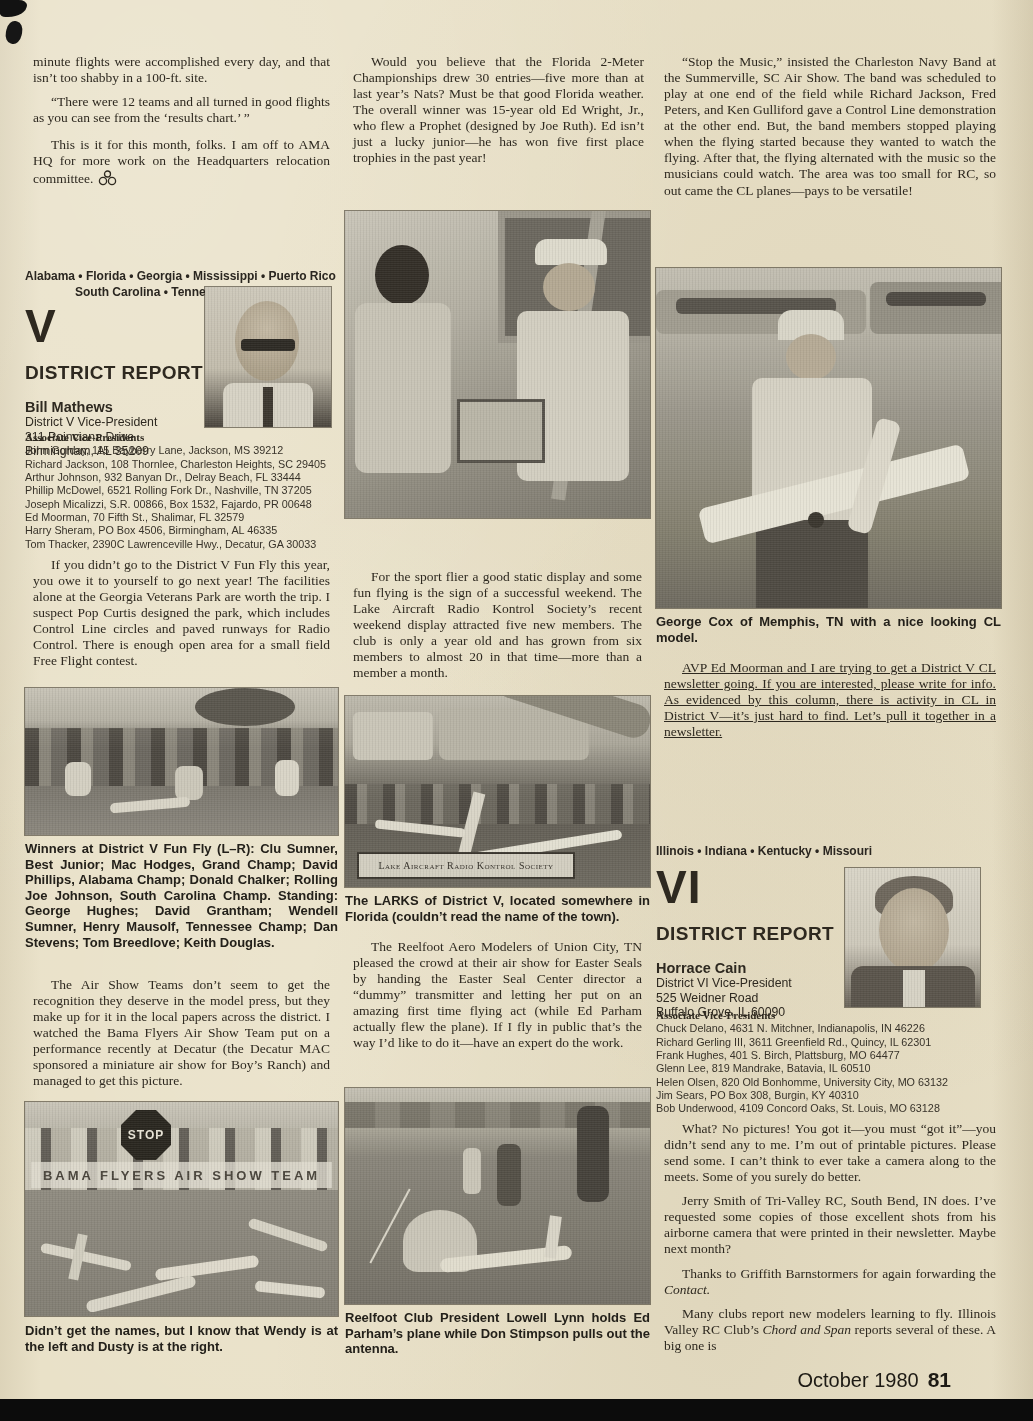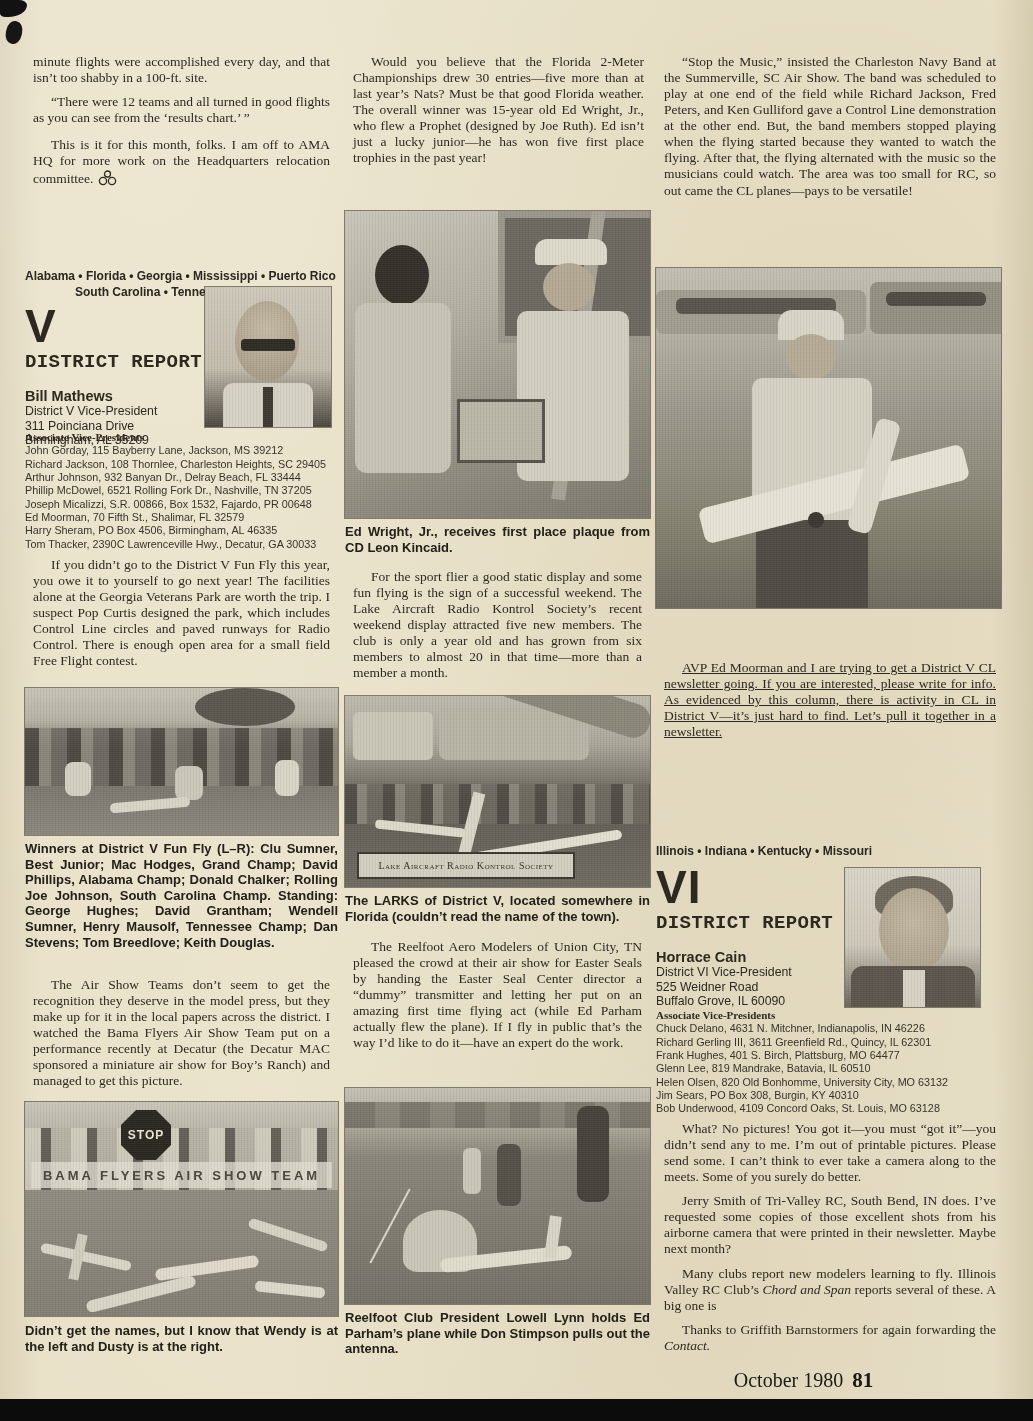--- a/index.html
+++ b/index.html
@@ -21,42 +21,42 @@
   .body-text p { margin:8px; }
   .ind { text-indent:18px; }
   .gap { margin-top:11px !important; }
   .caption {
     font-family:"Liberation Sans", sans-serif; font-weight:bold;
     font-size:13px; line-height:1.2; text-align:justify; color:#23201a;
   }
   .states { font-family:"Liberation Sans", sans-serif; font-weight:bold; font-size:12px; line-height:1.35; color:#2a2620; }
   .states .l2 { padding-left:50px; }
   .numeral { font-family:"Liberation Sans", sans-serif; font-weight:900; font-size:46px; line-height:0.92; letter-spacing:1px; }
-  .report-title { font-family:Liberation Mono, monospace; font-weight:bold; font-size:19px; letter-spacing:0.4px; margin-top:3px; }
+  .report-title { font-family:Liberation Sans, sans-serif; font-weight:bold; font-size:19px; letter-spacing:0.4px; margin-top:14px; }
   .officer { margin-top:15px; }
   .officer-name { font-family:"Liberation Sans", sans-serif; font-weight:bold; font-size:14.5px; line-height:1.15; }
   .officer-line { font-family:"Liberation Sans", sans-serif; font-size:12.3px; line-height:1.18; }
   .avp-label { font-family:Liberation Serif, serif; font-weight:bold; font-size:11px; line-height:1.3; }
   .avp-item { font-family:"Liberation Sans", sans-serif; font-size:10.8px; line-height:1.235; color:#38332a; }
   .photo {
     position:absolute; overflow:hidden; outline:1px solid rgba(45,40,30,0.55);
   }
   .photo::after {
     content:""; position:absolute; inset:0; pointer-events:none;
     background:
       repeating-linear-gradient(90deg, rgba(0,0,0,0.05) 0 1px, transparent 1px 3px),
       repeating-linear-gradient(0deg, rgba(255,255,255,0.05) 0 1px, transparent 1px 2px);
   }
   .sh { position:absolute; }
   .photo-sign {
     position:absolute; display:flex; align-items:center; justify-content:center;
     font-family:"Liberation Serif", serif;
   }
   .italic { font-style:italic; }
-  .footer { font-family:Liberation Serif, serif; font-size:20px; color:#1d1a14; text-align:center; }
+  .footer { font-family:Liberation Sans, sans-serif; font-size:20px; color:#1d1a14; text-align:right; }
   .footer .pagenum { font-weight:bold; font-size:21px; margin-left:9px; }
   .bottom-bar { position:absolute; left:0; top:1399px; width:1033px; height:22px; background:#0c0c0c; }
   .corner-mark-a { position:absolute; left:0; top:0; width:27px; height:17px; background:#121212; border-radius:0 30% 70% 20%; }
   .corner-mark-b { position:absolute; left:6px; top:21px; width:16px; height:23px; background:#161616; border-radius:45%; transform:rotate(12deg); }
   .doodle { display:inline-block; vertical-align:-3px; margin-left:4px; }
 </style>
 </head>
 <body>
 
 <div class="page">
@@ -156,23 +156,20 @@
     <div class="sh" style="right:-12px; top:0; width:150px; height:118px; background:#6b675e; border:7px solid #9a968a;"></div>
     <div class="sh" style="right:64px; top:-10px; width:14px; height:300px; background:#a5a195; transform:rotate(8deg);"></div>
     <div class="sh" style="left:30px; top:34px; width:54px; height:60px; background:#332e27; border-radius:50%;"></div>
     <div class="sh" style="left:10px; top:92px; width:96px; height:170px; background:#c7c3b5; border-radius:12px;"></div>
     <div class="sh" style="left:190px; top:28px; width:72px; height:26px; background:#dddacc; border-radius:12px 12px 4px 4px;"></div>
     <div class="sh" style="left:198px; top:52px; width:52px; height:48px; background:#b3a892; border-radius:50%;"></div>
     <div class="sh" style="left:172px; top:100px; width:112px; height:170px; background:#d2cec0; border-radius:10px;"></div>
     <div class="sh" style="left:112px; top:188px; width:82px; height:58px; background:#b9b5a7; border:3px solid #56524a;"></div>
   </div>
 
-  <div class="blk caption" style="left:345px; top:524px; width:305px;">
-    <span>Ed Wright, Jr., receives first place plaque from CD Leon Kincaid.</span>
-  </div>
 
   <div class="blk body-text" style="left:345px; top:561px; width:305px;">
     <p class="ind"><span>For the sport flier a good static display and some fun flying is the sign of a successful weekend. The Lake Aircraft Radio Kontrol Society’s recent weekend display attracted five new members. The club is only a year old and has grown from six members to almost 20 in that time—more than a member a month.</span></p>
   </div>
 
   <div class="photo" style="left:345px; top:696px; width:305px; height:191px; background:linear-gradient(180deg,#bdb9ac 0%,#aaa699 25%,#5f5b52 55%,#6e6a60 100%);">
     <div class="sh" style="left:8px; top:16px; width:80px; height:48px; background:#c9c5b7; border-radius:6px;"></div>
     <div class="sh" style="left:94px; top:12px; width:150px; height:52px; background:#b7b3a5; border-radius:8px;"></div>
     <div class="sh" style="left:148px; top:-12px; width:160px; height:34px; background:#8a8678; border-radius:16px; transform:rotate(18deg);"></div>
     <div class="sh" style="left:0; top:88px; width:100%; height:40px; background:repeating-linear-gradient(90deg, #4a463f 0 12px, #8f8b7f 12px 22px, #6e6a60 22px 38px); opacity:0.8;"></div>
@@ -218,20 +215,23 @@
     <div class="sh" style="left:230px; top:24px; width:100px; height:14px; background:#4e4a43; border-radius:6px;"></div>
     <div class="sh" style="left:122px; top:42px; width:66px; height:30px; background:#d8d5c7; border-radius:14px 14px 0 0;"></div>
     <div class="sh" style="left:130px; top:66px; width:50px; height:46px; background:#b5aa95; border-radius:50%;"></div>
     <div class="sh" style="left:96px; top:110px; width:120px; height:150px; background:#d5d1c3; border-radius:10px;"></div>
     <div class="sh" style="left:100px; top:252px; width:112px; height:88px; background:#4e4a42;"></div>
     <div class="sh" style="left:42px; top:208px; width:272px; height:36px; background:#e6e3d5; border-radius:8px; transform:rotate(-14deg);"></div>
     <div class="sh" style="left:206px; top:150px; width:24px; height:116px; background:#dcd8ca; border-radius:8px; transform:rotate(16deg);"></div>
     <div class="sh" style="left:152px; top:244px; width:16px; height:16px; background:#3a362e; border-radius:50%;"></div>
   </div>
 
+  <div class="blk caption" style="left:656px; top:614px; width:345px;">
+    <span>George Cox of Memphis, TN with a nice looking CL model.</span>
+  </div>
 
   <div class="blk body-text" style="left:656px; top:652px; width:348px;text-decoration:underline;">
     <p class="ind"><span>AVP Ed Moorman and I are trying to get a District V CL newsletter going. If you are interested, please write for info. As evidenced by this column, there is activity in CL in District V—it’s just hard to find. Let’s pull it together in a newsletter.</span></p>
   </div>
 
   <div class="blk" style="left:656px; top:843px; width:348px; height:166px;">
     <div class="states">
       <div>Illinois  •  Indiana  •  Kentucky  •  Missouri</div>
     </div>
     <div class="numeral" style="margin-top:7px;">VI</div>
@@ -257,22 +257,22 @@
     <div class="avp-item">Frank Hughes, 401 S. Birch, Plattsburg, MO 64477</div>
     <div class="avp-item">Glenn Lee, 819 Mandrake, Batavia, IL 60510</div>
     <div class="avp-item">Helen Olsen, 820 Old Bonhomme, University City, MO 63132</div>
     <div class="avp-item">Jim Sears, PO Box 308, Burgin, KY 40310</div>
     <div class="avp-item">Bob Underwood, 4109 Concord Oaks, St. Louis, MO 63128</div>
   </div>
 
   <div class="blk body-text" style="left:656px; top:1113px; width:348px;">
     <p class="ind"><span>What? No pictures! You got it—you must “got it”—you didn’t send any to me. I’m out of printable pictures. Please send some. I can’t think to ever take a camera along to the meets. Some of you surely do better.</span></p>
     <p class="ind"><span>Jerry Smith of Tri-Valley RC, South Bend, IN does. I’ve requested some copies of those excellent shots from his airborne camera that were printed in their newsletter. Maybe next month?</span></p>
+    <p class="ind"><span>Thanks to Griffith Barnstormers for again forwarding the </span><span class="italic">Contact.</span></p>
     <p class="ind"><span>Many clubs report new modelers learning to fly. Illinois Valley RC Club’s </span><span class="italic">Chord and Span</span><span> reports several of these. A big one is</span></p>
-    <p class="ind"><span>Thanks to Griffith Barnstormers for again forwarding the </span><span class="italic">Contact.</span></p>
   </div>
 
   <div class="blk footer" style="left:656px; top:1368px; width:295px;">
     <span>October 1980</span><span class="pagenum">81</span>
   </div>
 
   <div class="bottom-bar"></div>
 
 </div>
 

